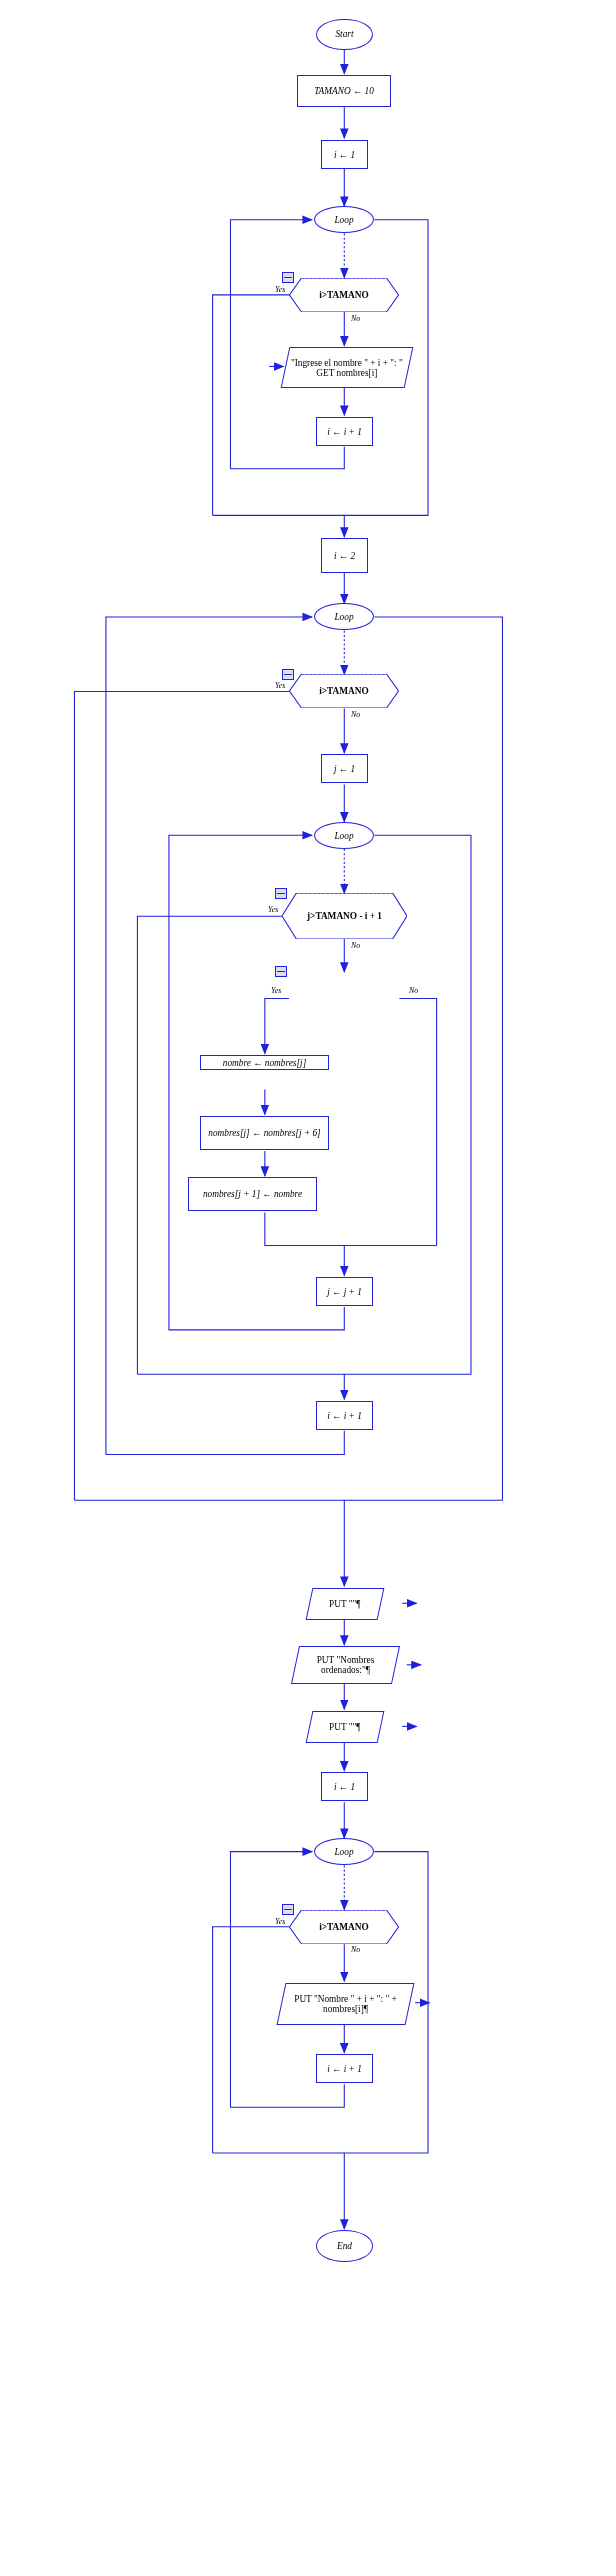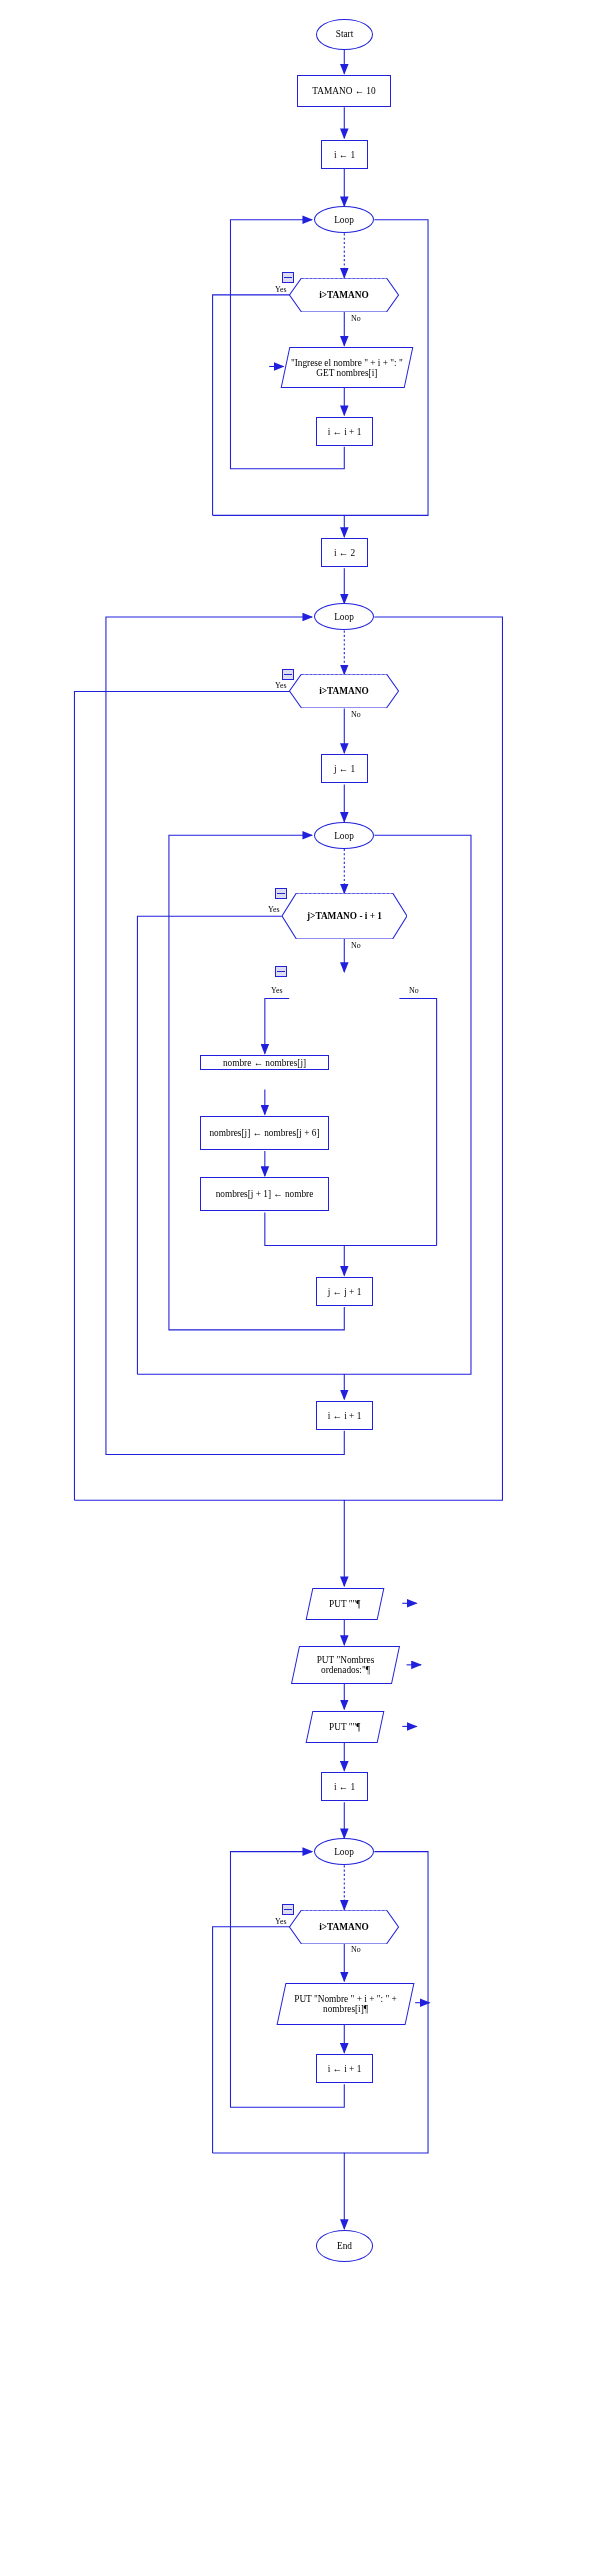--- a/index.html
+++ b/index.html
@@ -17,20 +17,21 @@
   .node {
     position: absolute;
     background: #fff;
     border: 1.1px solid #2020dd;
     display: flex;
     align-items: center;
     justify-content: center;
     text-align: center;
     padding: 2.9px;
     box-sizing: border-box;
+    font-style: italic;
   }
   .terminator { border-radius: 50%/50%; width:57px; height:31.5px; }
   .process { }
   .loop { border-radius: 50%/50%; width:60px; height:27px; }
   .decision {
     position:absolute;
     display:flex; align-items:center; justify-content:center; text-align:center;
   }
   .decision svg { position:absolute; top:0; left:0; }
   .decision .label { position:relative; z-index:2; padding:0 11.5px;font-weight:bold; }
@@ -47,21 +48,21 @@
     width:10px; height:8.6px;
     background:#dde; border:0.7px solid #2020dd;
     z-index:5;
   }
   .tag::after{
     content:'';
     position:absolute;
     left:1.4px; right:1.4px; top:3.6px;
     border-top:1.1px solid #2020dd;
   }
-  .yn { position:absolute; font-size:7.9px; }
+  .yn { position:absolute; font-size:7.9px;font-style:italic; }
 </style>
 </head>
 <body>
 
 <div class="canvas">
 
 <svg width="617" height="2576" viewBox="0 0 862 3599">
   <defs>
     <marker id="arr" markerWidth="10" markerHeight="8" refX="9" refY="4" orient="auto">
       <path d="M0,0 L10,4 L0,8 z" fill="#2020dd"></path>
@@ -174,21 +175,21 @@
 <div class="yn" style="left:351px;top:314px">No</div>
 
 <div class="io" style="left:285px;top:347px;width:122px;height:39px">
       <span><span>"Ingrese el nombre " + i + ": "</span><br><span>GET nombres[i]</span></span>
     </div>
 
 <div class="node process" style="left:316px;top:417px;width:57px;height:29px">
       <span>i ← i + 1</span>
     </div>
 
-<div class="node process" style="left:321px;top:538px;width:47px;height:29px">
+<div class="node process" style="left:321px;top:538px;width:47px;height:35px">
       <span>i ← 2</span>
     </div>
 
 <div class="node loop" style="left:314px;top:603px">
       <span>Loop</span>
     </div>
 
 <div class="decision" style="left:289px;top:674px;width:110px;height:34px">
   <svg width="110" height="34" viewBox="0 0 154 48">
         <polygon points="17,0 137,0 154,24 137,48 17,48 0,24" fill="#fff" stroke="#2020dd" stroke-width="1.5"></polygon>
@@ -222,21 +223,21 @@
 <div class="tag" style="left:275px;top:966px"></div>
 <div class="yn" style="left:271px;top:986px">Yes</div>
 <div class="yn" style="left:409px;top:986px">No</div>
 
 <div class="node process" style="left:200px;top:1055px;width:129px;height:15px">
       <span>nombre ← nombres[j]</span>
     </div>
 <div class="node process" style="left:200px;top:1116px;width:129px;height:34px">
       <span>nombres[j] ← nombres[j + 6]</span>
     </div>
-<div class="node process" style="left:200px;top:1177px;width:129px;height:34px">
+<div class="node process" style="left:188px;top:1177px;width:129px;height:34px">
       <span>nombres[j + 1] ← nombre</span>
     </div>
 
 <div class="node process" style="left:316px;top:1277px;width:57px;height:29px">
       <span>j ← j + 1</span>
     </div>
 
 <div class="node process" style="left:316px;top:1401px;width:57px;height:29px">
       <span>i ← i + 1</span>
     </div>

